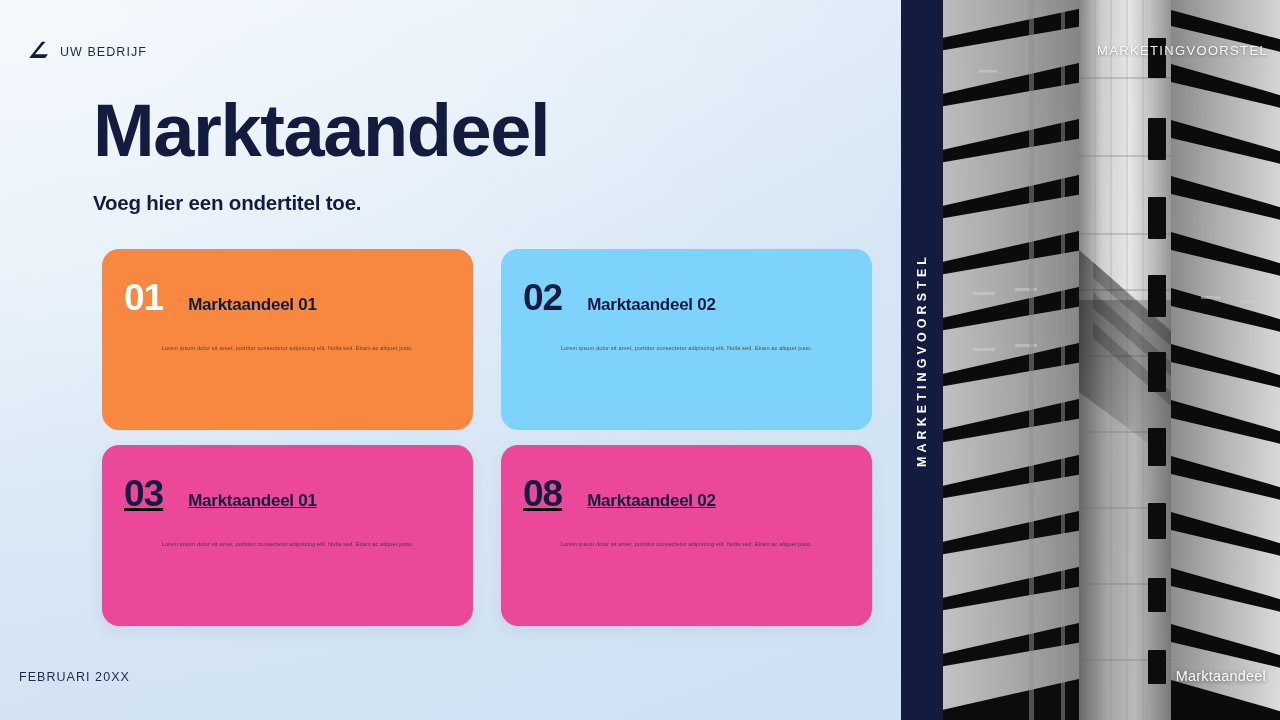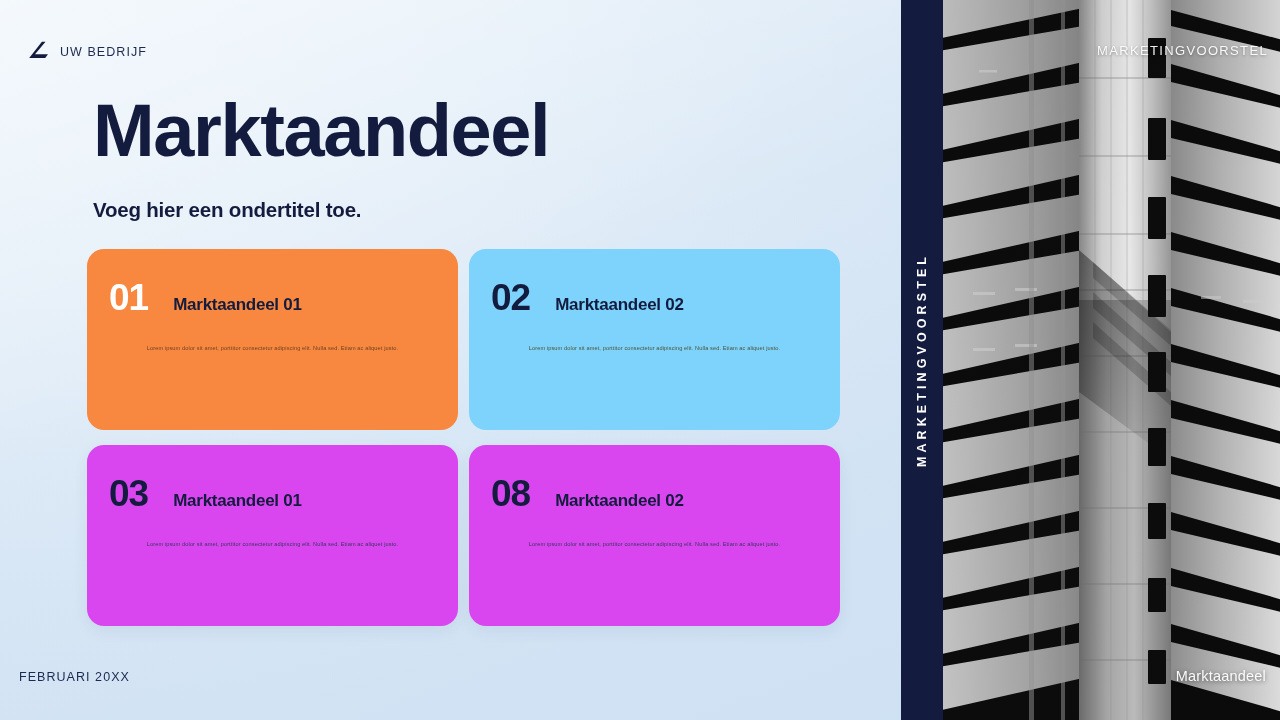--- a/index.html
+++ b/index.html
@@ -33,36 +33,36 @@
     font-weight:400; white-space:nowrap;
   }
 
   
   .headings { position:absolute; left:93px; top:95px; z-index:4; }
   .title {
     font-size:74px; line-height:0.96; font-weight:800;
     letter-spacing:-1.4px; color:#131c3e; white-space:nowrap;
   }
   .subtitle {
-    margin-top:32px; font-size:20.5px; font-weight:700;
+    margin-top:25px; font-size:20.5px; font-weight:700;
     letter-spacing:-0.2px; color:#131c3e; white-space:nowrap;
   }
 
   
   .cards {
-    position:absolute; left:87px; top:249px; width:757px;
-    display:grid; grid-template-columns:371px 371px; gap:15px 11px; z-index:4;
+    position:absolute; left:102px; top:249px; width:757px;
+    display:grid; grid-template-columns:371px 371px; gap:15px 28px; z-index:4;
   }
   .card {
     position:relative; height:181px; border-radius:17px;
     padding:30px 22px 0 22px; overflow:hidden;
   }
   .card.orange { background:#f8883f; }
   .card.yellow { background:#7dd3fc; }
-  .card.white  { background:#d946ef; }
+  .card.white  { background:#ec4899;text-decoration:underline; }
   .card.shadowy { box-shadow:0 5px 16px rgba(31,57,104,.07); }
 
   .card-head { display:flex; align-items:baseline; gap:25px; }
   .card-num {
     font-size:37px; font-weight:800; letter-spacing:-1px;
     line-height:1; white-space:nowrap;
   }
   .card-num.light { color:#ffffff; }
   .card-num.dark  { color:#131c3e; }
   .card-title {

